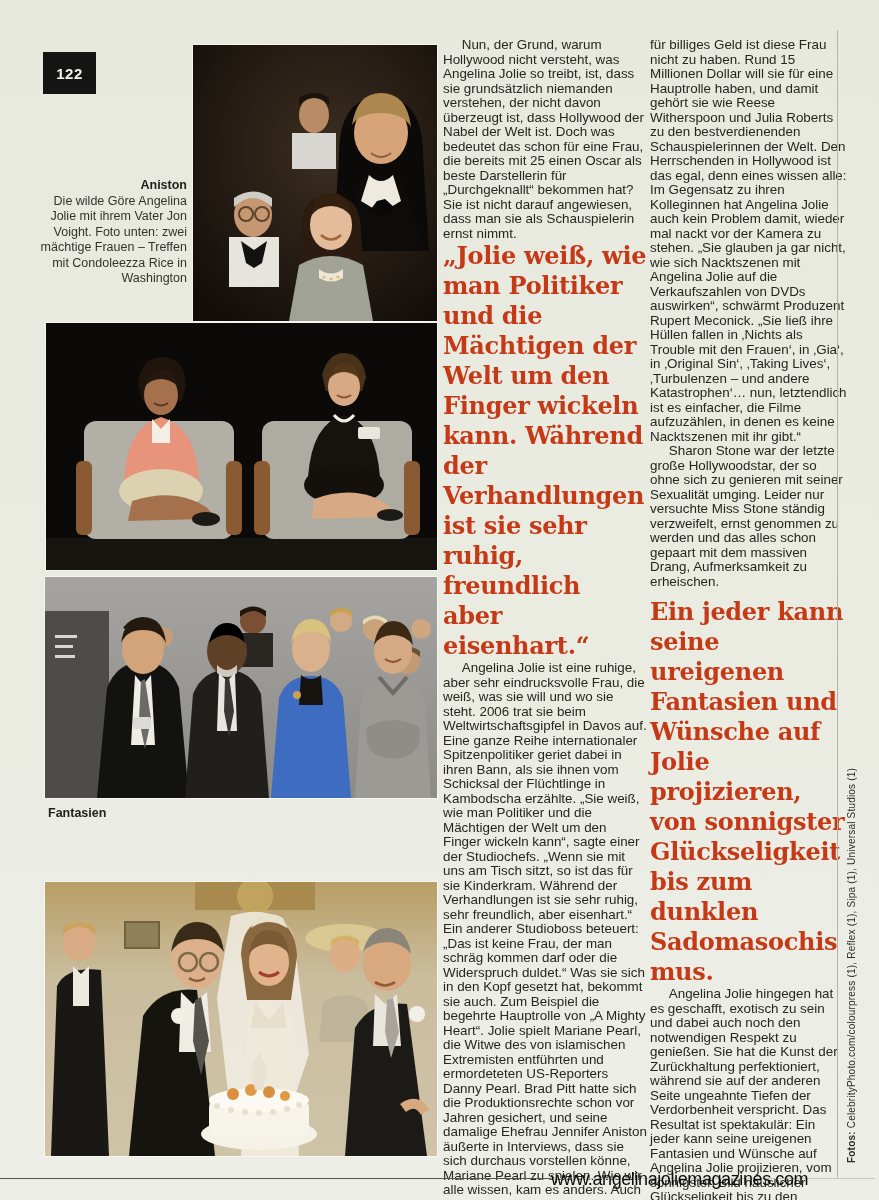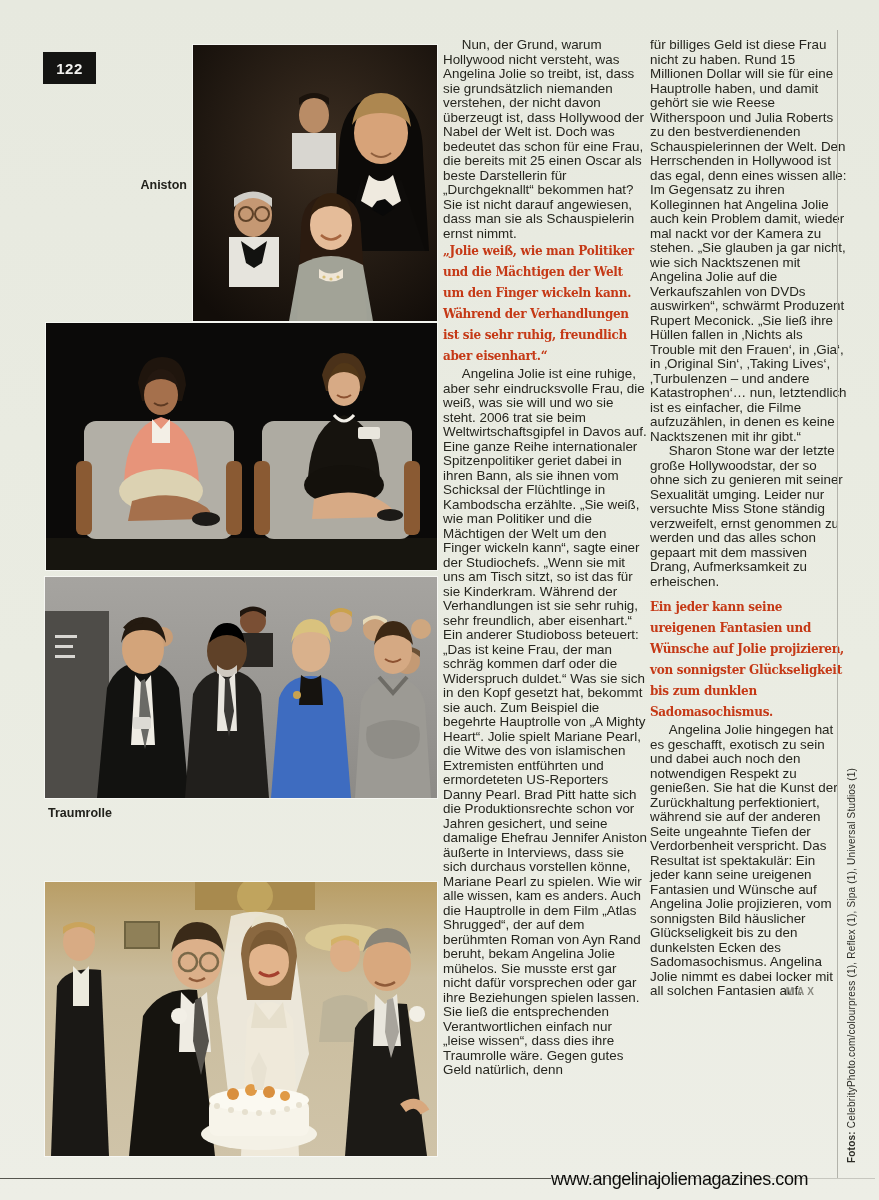--- a/index.html
+++ b/index.html
@@ -4,21 +4,21 @@
 <style>
   html,body{margin:0;padding:0;}
   body{background:#777;}
   #page{
     position:relative;width:879px;height:1200px;margin:0 auto;
     background:linear-gradient(180deg,#e7e9df 0%,#eaece2 55%,#edeee6 100%);
     font-family:"Liberation Sans",sans-serif;color:#26261f;overflow:hidden;
   }
   .abs{position:absolute;}
   
-  #pagenum{left:43px;top:52px;width:53px;height:32px;background:#141412;
+  #pagenum{left:43px;top:52px;width:53px;height:42px;background:#141412;
     color:#f2f2ef;font-size:15px;font-weight:bold;display:flex;align-items:center;justify-content:center;letter-spacing:.5px;}
   
   .photo{box-shadow:0 0 0 1px rgba(255,255,255,.55);}
   .photo svg{display:block;}
   #photo1{left:193px;top:45px;width:244px;height:276px;}
   #photo2{left:46px;top:323px;width:391px;height:247px;}
   #photo3{left:45px;top:577px;width:392px;height:221px;}
   #photo4{left:45px;top:882px;width:392px;height:274px;}
   
   .caption{font-size:12.5px;line-height:15.5px;color:#33332c;}
@@ -26,21 +26,21 @@
   #caption1{left:35px;top:178px;width:152px;text-align:right;}
   #caption3{left:48px;top:806px;width:268px;text-align:left;}
   
   .col{font-size:13.4px;line-height:14.5px;text-align:left;hyphens:auto;-webkit-hyphens:auto;overflow-wrap:break-word;}
   #col-left{left:443px;top:38px;width:204px;}
   #col-right{left:650px;top:38px;width:197px;}
   .col p{margin:0 0 0 0;}
   .indent{text-indent:1.4em;}
   .pullquote{
     font-family:"DejaVu Serif",serif;font-weight:bold;color:#c53916;
-    font-size:12px;line-height:21px;letter-spacing:-.3px;margin:16px 0 12px 0;
+    font-size:24px;line-height:30px;letter-spacing:-.3px;margin:16px 0 12px 0;
   }
   #quote-right{margin-top:8px;}
   .max-sig{color:#8b8b83;font-weight:600;letter-spacing:3px;font-size:10px;
     text-align:right;padding-right:30px;margin-top:-14px;}
   
   #vline{left:837px;top:30px;width:1px;height:1148px;background:#b3b3ab;}
   #hrule{left:0;top:1178px;width:551px;height:1px;background:#55554e;}
   #hrule2{left:551px;top:1178px;width:324px;height:1px;background:#c7c7bf;}
   
   #website{left:551px;top:1164px;width:328px;font-size:18px;line-height:30px;
@@ -54,20 +54,21 @@
 <body>
 
 <div id="page">
 
   <div class="abs" id="pagenum">
     <span>122</span>
   </div>
 
   <div class="abs caption" id="caption1">
     <b>Aniston</b>
+    <span>Die wilde Göre Angelina Jolie mit ihrem Vater Jon Voight. Foto unten: zwei mächtige Frauen – Treffen mit Condoleezza Rice in Washington</span>
   </div>
 
   <div class="abs photo" id="photo1">
     <svg width="244" height="276" viewBox="0 0 244 276">
       <defs>
         <radialGradient id="p1g" cx="55%" cy="38%" r="75%">
           <stop offset="0" stop-color="#3c2e21"></stop>
             <stop offset="1" stop-color="#120d09"></stop>
         </radialGradient>
       </defs>
@@ -189,21 +190,21 @@
       <path d="M310 221 l6 -96 q8 -24 32 -24 q26 0 32 26 l6 94 z" fill="#9c9a94"></path>
       <ellipse cx="348" cy="74" rx="19" ry="23" fill="#d5a983"></ellipse>
       <path d="M329 68 q4 -24 19 -24 q17 0 20 24 q-8 -10 -20 -10 q-13 0 -19 10 z" fill="#3c2814"></path>
       <path d="M340 82 q8 6 16 0" stroke="#8c5130" stroke-width="2" fill="none"></path>
       <path d="M322 150 q26 -14 52 0 q6 30 -26 32 q-32 -2 -26 -32 z" fill="#8f8d87"></path>
       <path d="M334 100 l14 16 14 -16" stroke="#6e6c66" stroke-width="4" fill="none"></path>
     </svg>
   </div>
 
   <div class="abs caption" id="caption3">
-    <b>Traumrolle</b>
+    <b>Fantasien</b>
   </div>
 
   <div class="abs photo" id="photo4">
     <svg width="392" height="274" viewBox="0 0 392 274">
       <defs>
         <linearGradient id="p4g" x1="0" y1="0" x2="0" y2="1">
           <stop offset="0" stop-color="#b99e66"></stop>
             <stop offset=".35" stop-color="#cabd9e"></stop>
             <stop offset="1" stop-color="#cfc3a8"></stop>
         </linearGradient>

